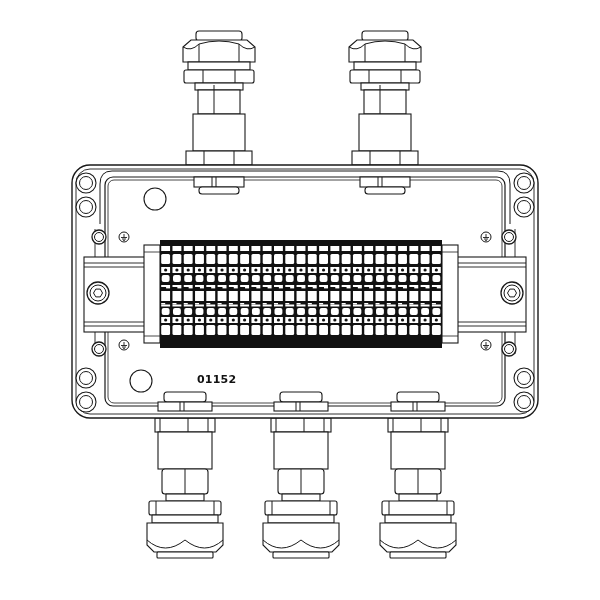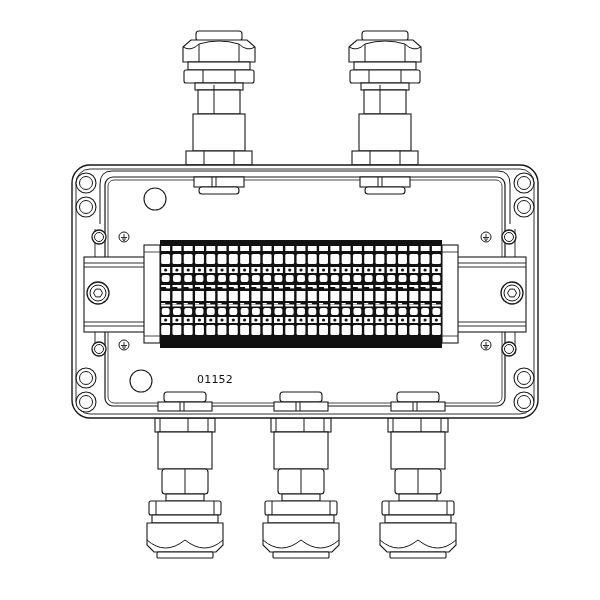--- a/index.html
+++ b/index.html
@@ -1,18 +1,18 @@
 <!DOCTYPE html>
 <html><head>
 <meta charset="utf-8">
 <style>
   html,body{margin:0;padding:0;background:#ffffff;}
   body{width:600px;height:600px;overflow:hidden;position:relative;font-family:"Liberation Sans",sans-serif;}
   #stage{position:absolute;left:0;top:0;width:600px;height:600px;}
-  .code-label{position:absolute;left:197px;top:373px;font-family:"DejaVu Sans",sans-serif;font-size:11px;font-weight:normal;color:#111;letter-spacing:0.2px;}
+  .code-label{position:absolute;left:197px;top:373px;font-family:"DejaVu Sans",sans-serif;font-size:11px;font-weight:bold;color:#111;letter-spacing:0.2px;}
 </style>
 </head>
 <body>
 
 <svg id="stage" width="600" height="600" viewBox="0 0 600 600" xmlns="http://www.w3.org/2000/svg">
     <g>
       <rect x="196" y="31" width="46" height="10" rx="3" stroke="#1a1a1a" stroke-width="1.1" fill="#ffffff"></rect>
       <path d="M183,47 L191,40 L247,40 L255,47 L255,62 L183,62 Z" stroke="#1a1a1a" stroke-width="1.1" fill="#ffffff"></path>
       <path d="M183,47 Q191,52 199,44 Q219,38 239,44 Q247,52 255,47" fill="none" stroke="#1a1a1a" stroke-width="1"></path>
       <line x1="199" y1="44" x2="199" y2="62" stroke="#1a1a1a" stroke-width="1"></line>

